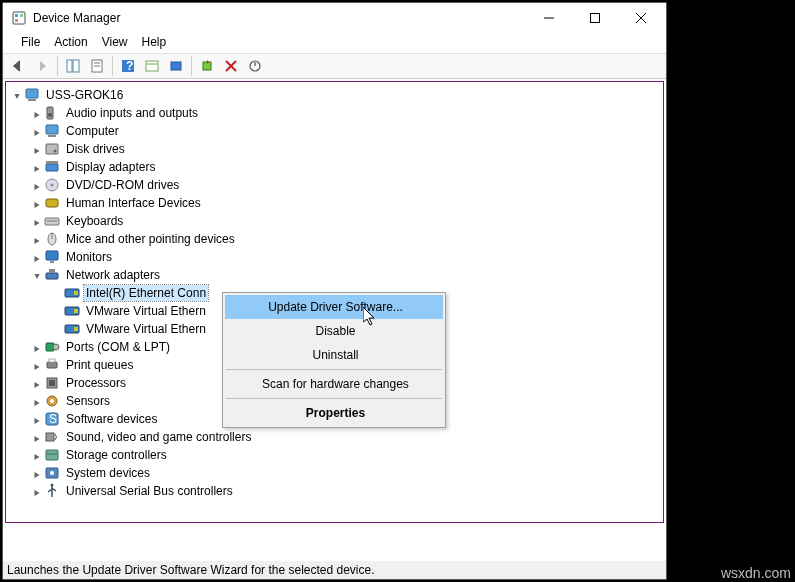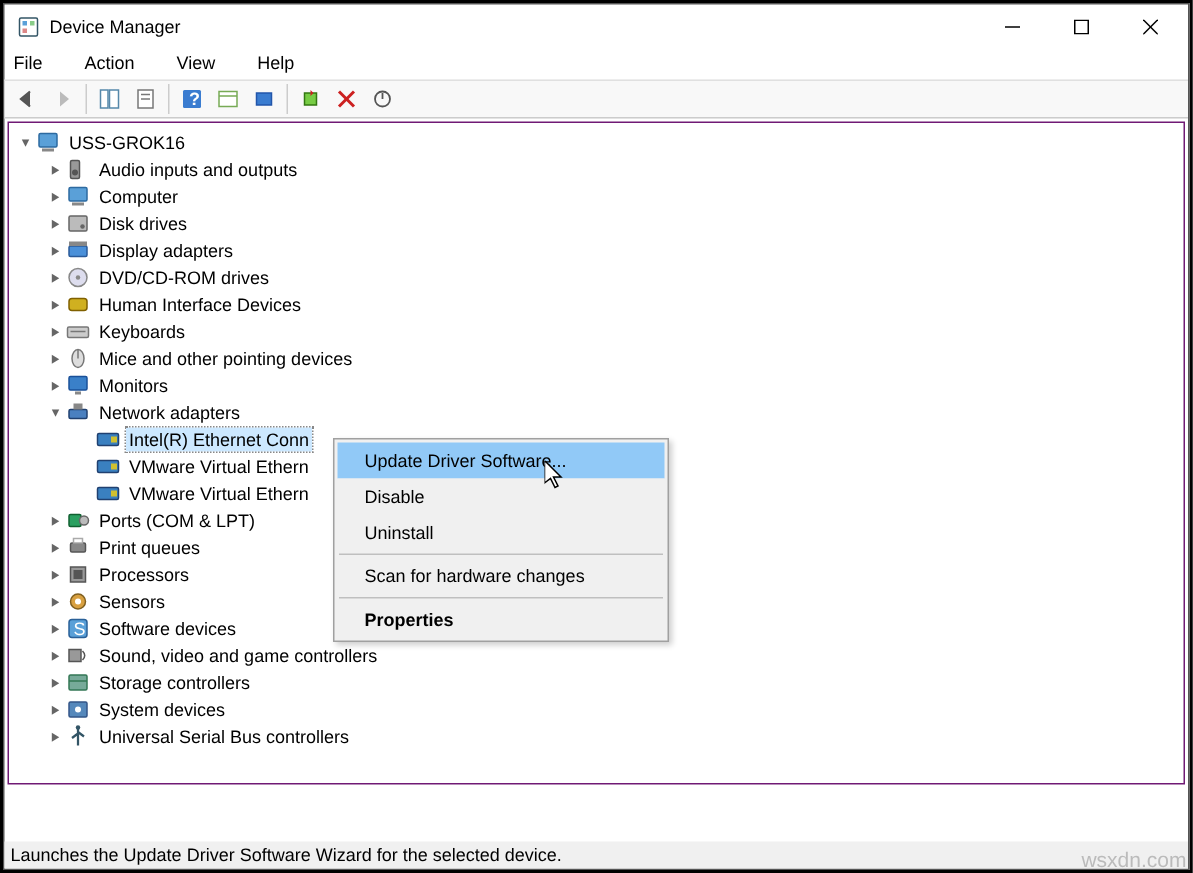--- a/index.html
+++ b/index.html
@@ -1,42 +1,42 @@
 <!DOCTYPE html>
 <html><head>
 <meta charset="utf-8">
 <style>
 * { margin: 0; padding: 0; box-sizing: border-box; font-family: 'Segoe UI', Tahoma, sans-serif; font-size: 12px; color: #000; }
 html, body { width: 795px; height: 582px; background: #000; overflow: hidden; }
-.window { position: absolute; top: 2px; left: 2px; width: 791px; height: 578px; background: #fff; border: 1px solid #555; display: flex; flex-direction: column; }
+.window { position: absolute; top: 2px; left: 2px; width: 665px; height: 578px; background: #fff; border: 1px solid #555; display: flex; flex-direction: column; }
 .titlebar { display: flex; align-items: center; height: 30px; padding: 0 2px 0 8px; }
 .titlebar .icon { width: 16px; height: 16px; margin-right: 6px; }
 .titlebar .title { flex: 1; font-size: 12px; }
 .titlebar .ctrl { width: 46px; height: 28px; display: flex; align-items: center; justify-content: center; }
 .titlebar .ctrl svg { width: 10px; height: 10px; }
-.menubar { height: 20px; display: flex; gap: 16px; padding: 0 0; }
+.menubar { height: 20px; display: flex; gap: 2px; padding: 0 12px; }
 .menubar .menu { padding: 2px 6px; }
 .toolbar { height: 26px; border-top: 1px solid #e0e0e0; border-bottom: 1px solid #ccc; background: #f8f8f8; display: flex; align-items: center; padding: 0 4px; gap: 2px; }
 .toolbar .tbtn { width: 22px; height: 22px; display: flex; align-items: center; justify-content: center; border: 1px solid transparent; }
 .toolbar .sep { width: 1px; height: 20px; background: #ccc; margin: 0 2px; }
 .content { flex: 1; border: 1px solid #701a75; margin: 2px; background: #fff; overflow: hidden; position: relative; }
 .tree { padding: 4px 0; }
 .row { display: flex; align-items: center; height: 18px; white-space: nowrap; }
 .row .tgl { width: 14px; text-align: center; color: #666; font-size: 10px; user-select: none; }
 .row .tgl.e::before { content: '▸'; display:inline-block; transform: scaleY(1.2);}
 .row .tgl.o::before { content: '▾'; }
 .row .tgl.n::before { content: ''; }
 .row .label { padding: 1px 2px; }
 .row .icon { display: inline-flex; align-items: center; justify-content: center; width: 16px; height: 16px; margin-right: 4px; }
 .depth0 { padding-left: 4px; }
 .depth1 { padding-left: 24px; align-items: center; }
 .depth2 { padding-left: 44px; }
 .row.sel .label { background: #cce8ff; outline: 1px dotted #888; }
 .ctxmenu { position: absolute; background: #f0f0f0; border: 1px solid #a0a0a0; box-shadow: 2px 2px 4px rgba(0,0,0,.2); min-width: 224px; padding: 2px; z-index: 10; }
-.ctxmenu .mi { padding: 5px 15px 5px 18px; background: #f0f0f0; }
+.ctxmenu .mi { padding: 5px 15px 5px 18px; background: #f0f0f0; text-align: center; }
 .ctxmenu .mi.hl { background: #91c9f7; }
 .ctxmenu .ms { height: 0; border-top: 1px solid #bfbfbf; margin: 2px 1px; }
 .cursor { position: absolute; width: 16px; height: 22px; z-index: 20; }
 .statusbar { height: 18px; padding: 0 4px; font-size: 11px; color: #333; background: #f0f0f0; display:flex; align-items:center;margin-top:36px;}
 .watermark { position: absolute; right: 4px; bottom: 1px; font-size: 14px; color: #bbb; }
 </style>
 </head>
 <body>
 
 <svg width="0" height="0" style="position:absolute">

